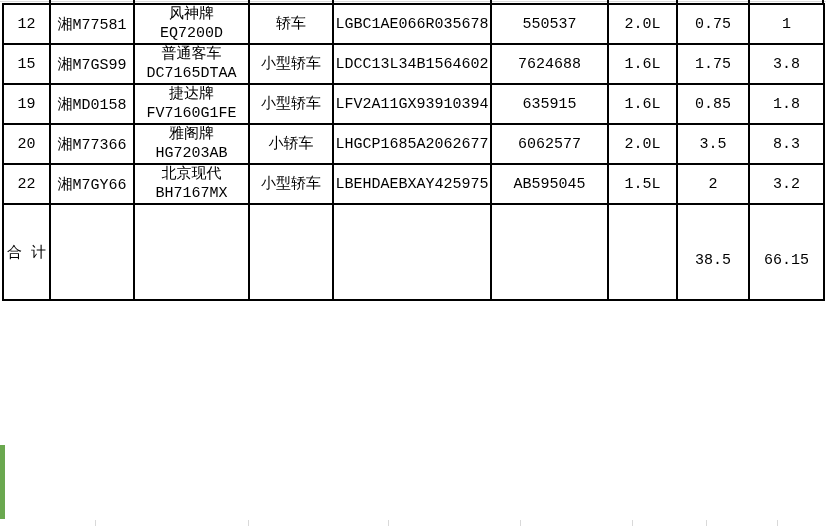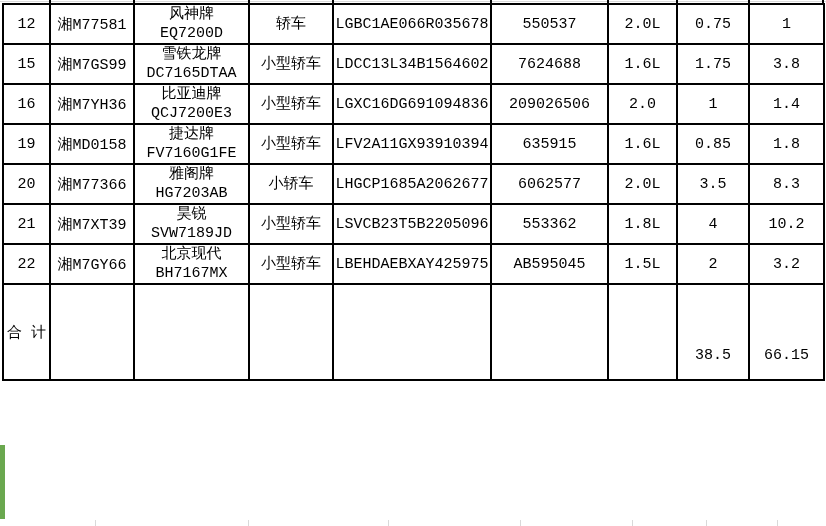--- a/index.html
+++ b/index.html
@@ -28,21 +28,21 @@
     padding:0;overflow:hidden;
     background:#fff;
   }
   table.sheet tr.data-row{height:40px;}
   table.sheet tr.total-row{height:96px;}
   td.seq{color:#1f3864;font-size:16px;}
   td .ln{line-height:19px;font-size:15px;}
   td.cjk{font-size:15px;}
   td.col-left-grey{border-left:1px solid #c9c9c9;}
   td.total-label{text-align:left;padding-left:2px;font-size:17px;}
-  td .drop5{position:relative;top:23px;display:inline-block;}
+  td .drop5{position:relative;top:8px;display:inline-block;}
   .selection-indicator{
     position:absolute;left:0;top:445px;width:5px;height:74px;
     background:#6aa84f;
   }
 </style>
 </head>
 <body>
 
 <div class="screen">
   <div class="hairline-top"></div>
@@ -73,47 +73,31 @@
           <td>LGBC1AE066R035678</td>
           <td>550537</td>
           <td>2.0L</td>
           <td>0.75</td>
           <td>1</td>
         </tr>
         <tr class="data-row">
           <td class="seq col-left-grey">15</td>
           <td class="cjk">湘M7GS99</td>
           <td class="cjk">
-            <div class="ln">雪铁龙牌</div>
+            <div class="ln">普通客车</div>
             <div class="ln">DC7165DTAA</div>
           </td>
           <td class="cjk">
             <div class="ln">小型轿车</div>
           </td>
           <td>LDCC13L34B1564602</td>
           <td>7624688</td>
           <td>1.6L</td>
           <td>1.75</td>
           <td>3.8</td>
-        </tr>
-        <tr class="data-row">
-          <td class="seq col-left-grey">16</td>
-          <td class="cjk">湘M7YH36</td>
-          <td class="cjk">
-            <div class="ln">比亚迪牌</div>
-            <div class="ln">QCJ7200E3</div>
-          </td>
-          <td class="cjk">
-            <div class="ln">小型轿车</div>
-          </td>
-          <td>LGXC16DG691094836</td>
-          <td>209026506</td>
-          <td>2.0</td>
-          <td>1</td>
-          <td>1.4</td>
         </tr>
         <tr class="data-row">
           <td class="seq col-left-grey">19</td>
           <td class="cjk">湘MD0158</td>
           <td class="cjk">
             <div class="ln">捷达牌</div>
             <div class="ln">FV7160G1FE</div>
           </td>
           <td class="cjk">
             <div class="ln">小型轿车</div>
@@ -132,36 +116,20 @@
             <div class="ln">HG7203AB</div>
           </td>
           <td class="cjk">
             <div class="ln">小轿车</div>
           </td>
           <td>LHGCP1685A2062677</td>
           <td>6062577</td>
           <td>2.0L</td>
           <td>3.5</td>
           <td>8.3</td>
-        </tr>
-        <tr class="data-row">
-          <td class="seq col-left-grey">21</td>
-          <td class="cjk">湘M7XT39</td>
-          <td class="cjk">
-            <div class="ln">昊锐</div>
-            <div class="ln">SVW7189JD</div>
-          </td>
-          <td class="cjk">
-            <div class="ln">小型轿车</div>
-          </td>
-          <td>LSVCB23T5B2205096</td>
-          <td>553362</td>
-          <td>1.8L</td>
-          <td>4</td>
-          <td>10.2</td>
         </tr>
         <tr class="data-row">
           <td class="seq col-left-grey">22</td>
           <td class="cjk">湘M7GY66</td>
           <td class="cjk">
             <div class="ln">北京现代</div>
             <div class="ln">BH7167MX</div>
           </td>
           <td class="cjk">
             <div class="ln">小型轿车</div>

